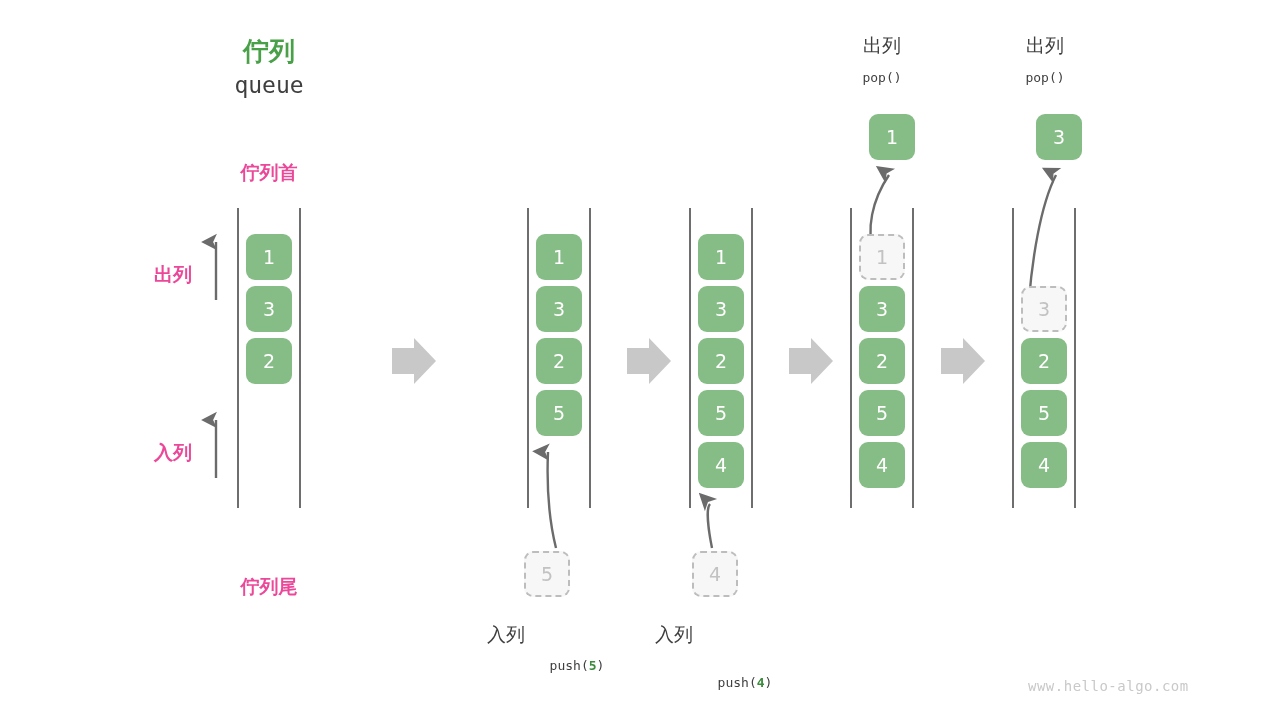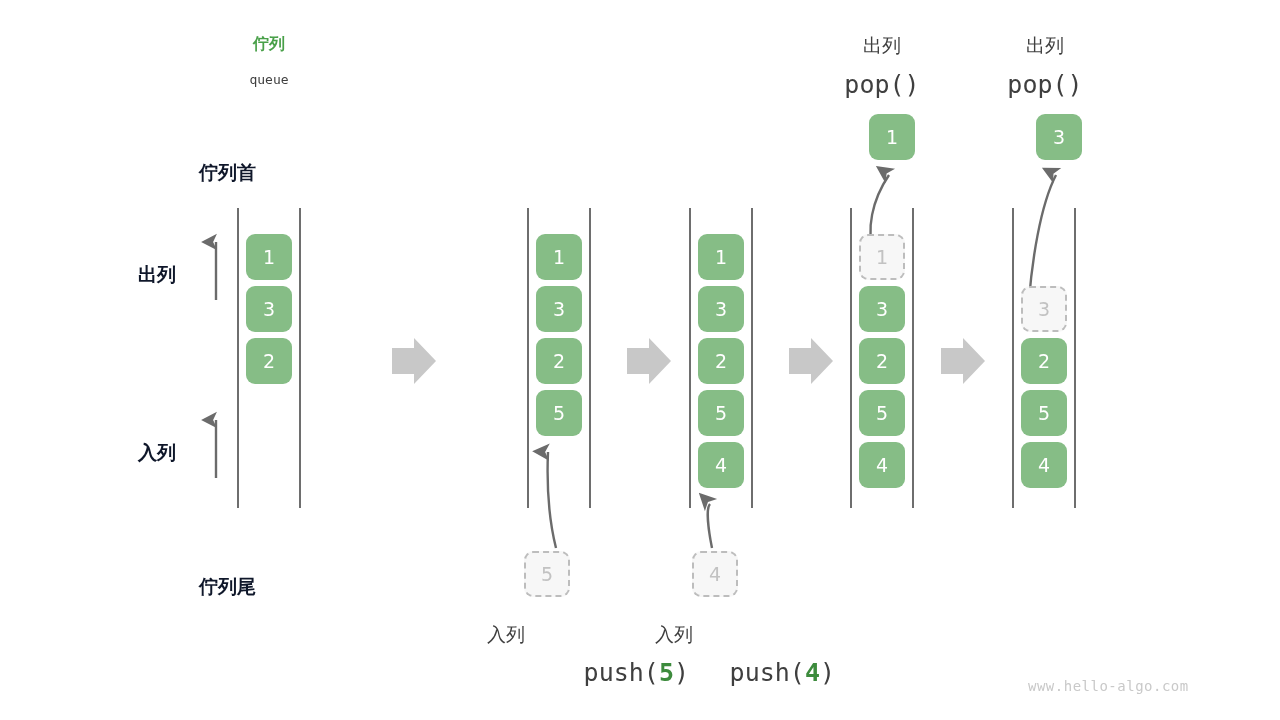--- a/index.html
+++ b/index.html
@@ -25,52 +25,52 @@
     position: absolute;
     left: 0; top: 0;
     width: 1280px;
     height: 720px;
     pointer-events: none;
   }
 
   
   .ttl-zh {
     position: absolute;
-    font-size: 16px;
+    font-size: 26px;
     font-weight: bold;
     color: #49a049;
     text-align: center;
     white-space: nowrap;
   }
   .ttl-en {
     position: absolute;
-    font-size: 13px;
+    font-size: 23px;
     font-family: "DejaVu Sans Mono", "Liberation Mono", monospace;
     color: #3f3f3f;
     text-align: center;
     white-space: nowrap;
   }
   .side-label {
     position: absolute;
     font-size: 19px;
     font-weight: bold;
-    color: #0f172a;
-    text-align: left;
+    color: #ec4899;
+    text-align: center;
     white-space: nowrap;
   }
   .op-zh {
     position: absolute;
     font-size: 19px;
     color: #3f3f3f;
     text-align: center;
     white-space: nowrap;
   }
   .op-code {
     position: absolute;
-    font-size: 25px;
+    font-size: 13px;
     font-family: "DejaVu Sans Mono", "Liberation Mono", monospace;
     color: #3f3f3f;
     text-align: center;
     white-space: nowrap;
   }
   .op-code .num { color: #3d8b3d; font-weight: bold; }
   .watermark {
     position: absolute;
     font-size: 14px;
     font-family: "DejaVu Sans Mono", "Liberation Mono", monospace;
@@ -190,32 +190,32 @@
   </div>
 
   <div>
     <div class="cell" style="left:536px; top:234px;">1</div>
     <div class="cell" style="left:536px; top:286px;">3</div>
     <div class="cell" style="left:536px; top:338px;">2</div>
     <div class="cell" style="left:536px; top:390px;">5</div>
     <div class="cell ghost" style="left:524px; top:551px;">5</div>
   </div>
   <div class="op-zh" style="left:487px; top:622px; width:140px; text-align:left;">入列</div>
-  <div class="op-code" style="left:509px; top:658px; width:180px; text-align:right;"><span>push(</span><span class="num">5</span><span>)</span></div>
+  <div class="op-code" style="left:487px; top:658px; width:180px; text-align:center;"><span>push(</span><span class="num">5</span><span>)</span></div>
 
   <div>
     <div class="cell" style="left:698px; top:234px;">1</div>
     <div class="cell" style="left:698px; top:286px;">3</div>
     <div class="cell" style="left:698px; top:338px;">2</div>
     <div class="cell" style="left:698px; top:390px;">5</div>
     <div class="cell" style="left:698px; top:442px;">4</div>
     <div class="cell ghost" style="left:692px; top:551px;">4</div>
   </div>
   <div class="op-zh" style="left:655px; top:622px; width:140px; text-align:left;">入列</div>
-  <div class="op-code" style="left:655px; top:658px; width:180px; text-align:right;"><span>push(</span><span class="num">4</span><span>)</span></div>
+  <div class="op-code" style="left:655px; top:675px; width:180px; text-align:center;"><span>push(</span><span class="num">4</span><span>)</span></div>
 
   <div class="op-zh" style="left:822px; top:33px; width:120px;">出列</div>
   <div class="op-code" style="left:822px; top:70px; width:120px; text-align:center;"><span>pop(</span><span class="num"></span><span>)</span></div>
   <div>
     <div class="cell" style="left:869px; top:114px;">1</div>
     <div class="cell ghost" style="left:859px; top:234px;">1</div>
     <div class="cell" style="left:859px; top:286px;">3</div>
     <div class="cell" style="left:859px; top:338px;">2</div>
     <div class="cell" style="left:859px; top:390px;">5</div>
     <div class="cell" style="left:859px; top:442px;">4</div>

